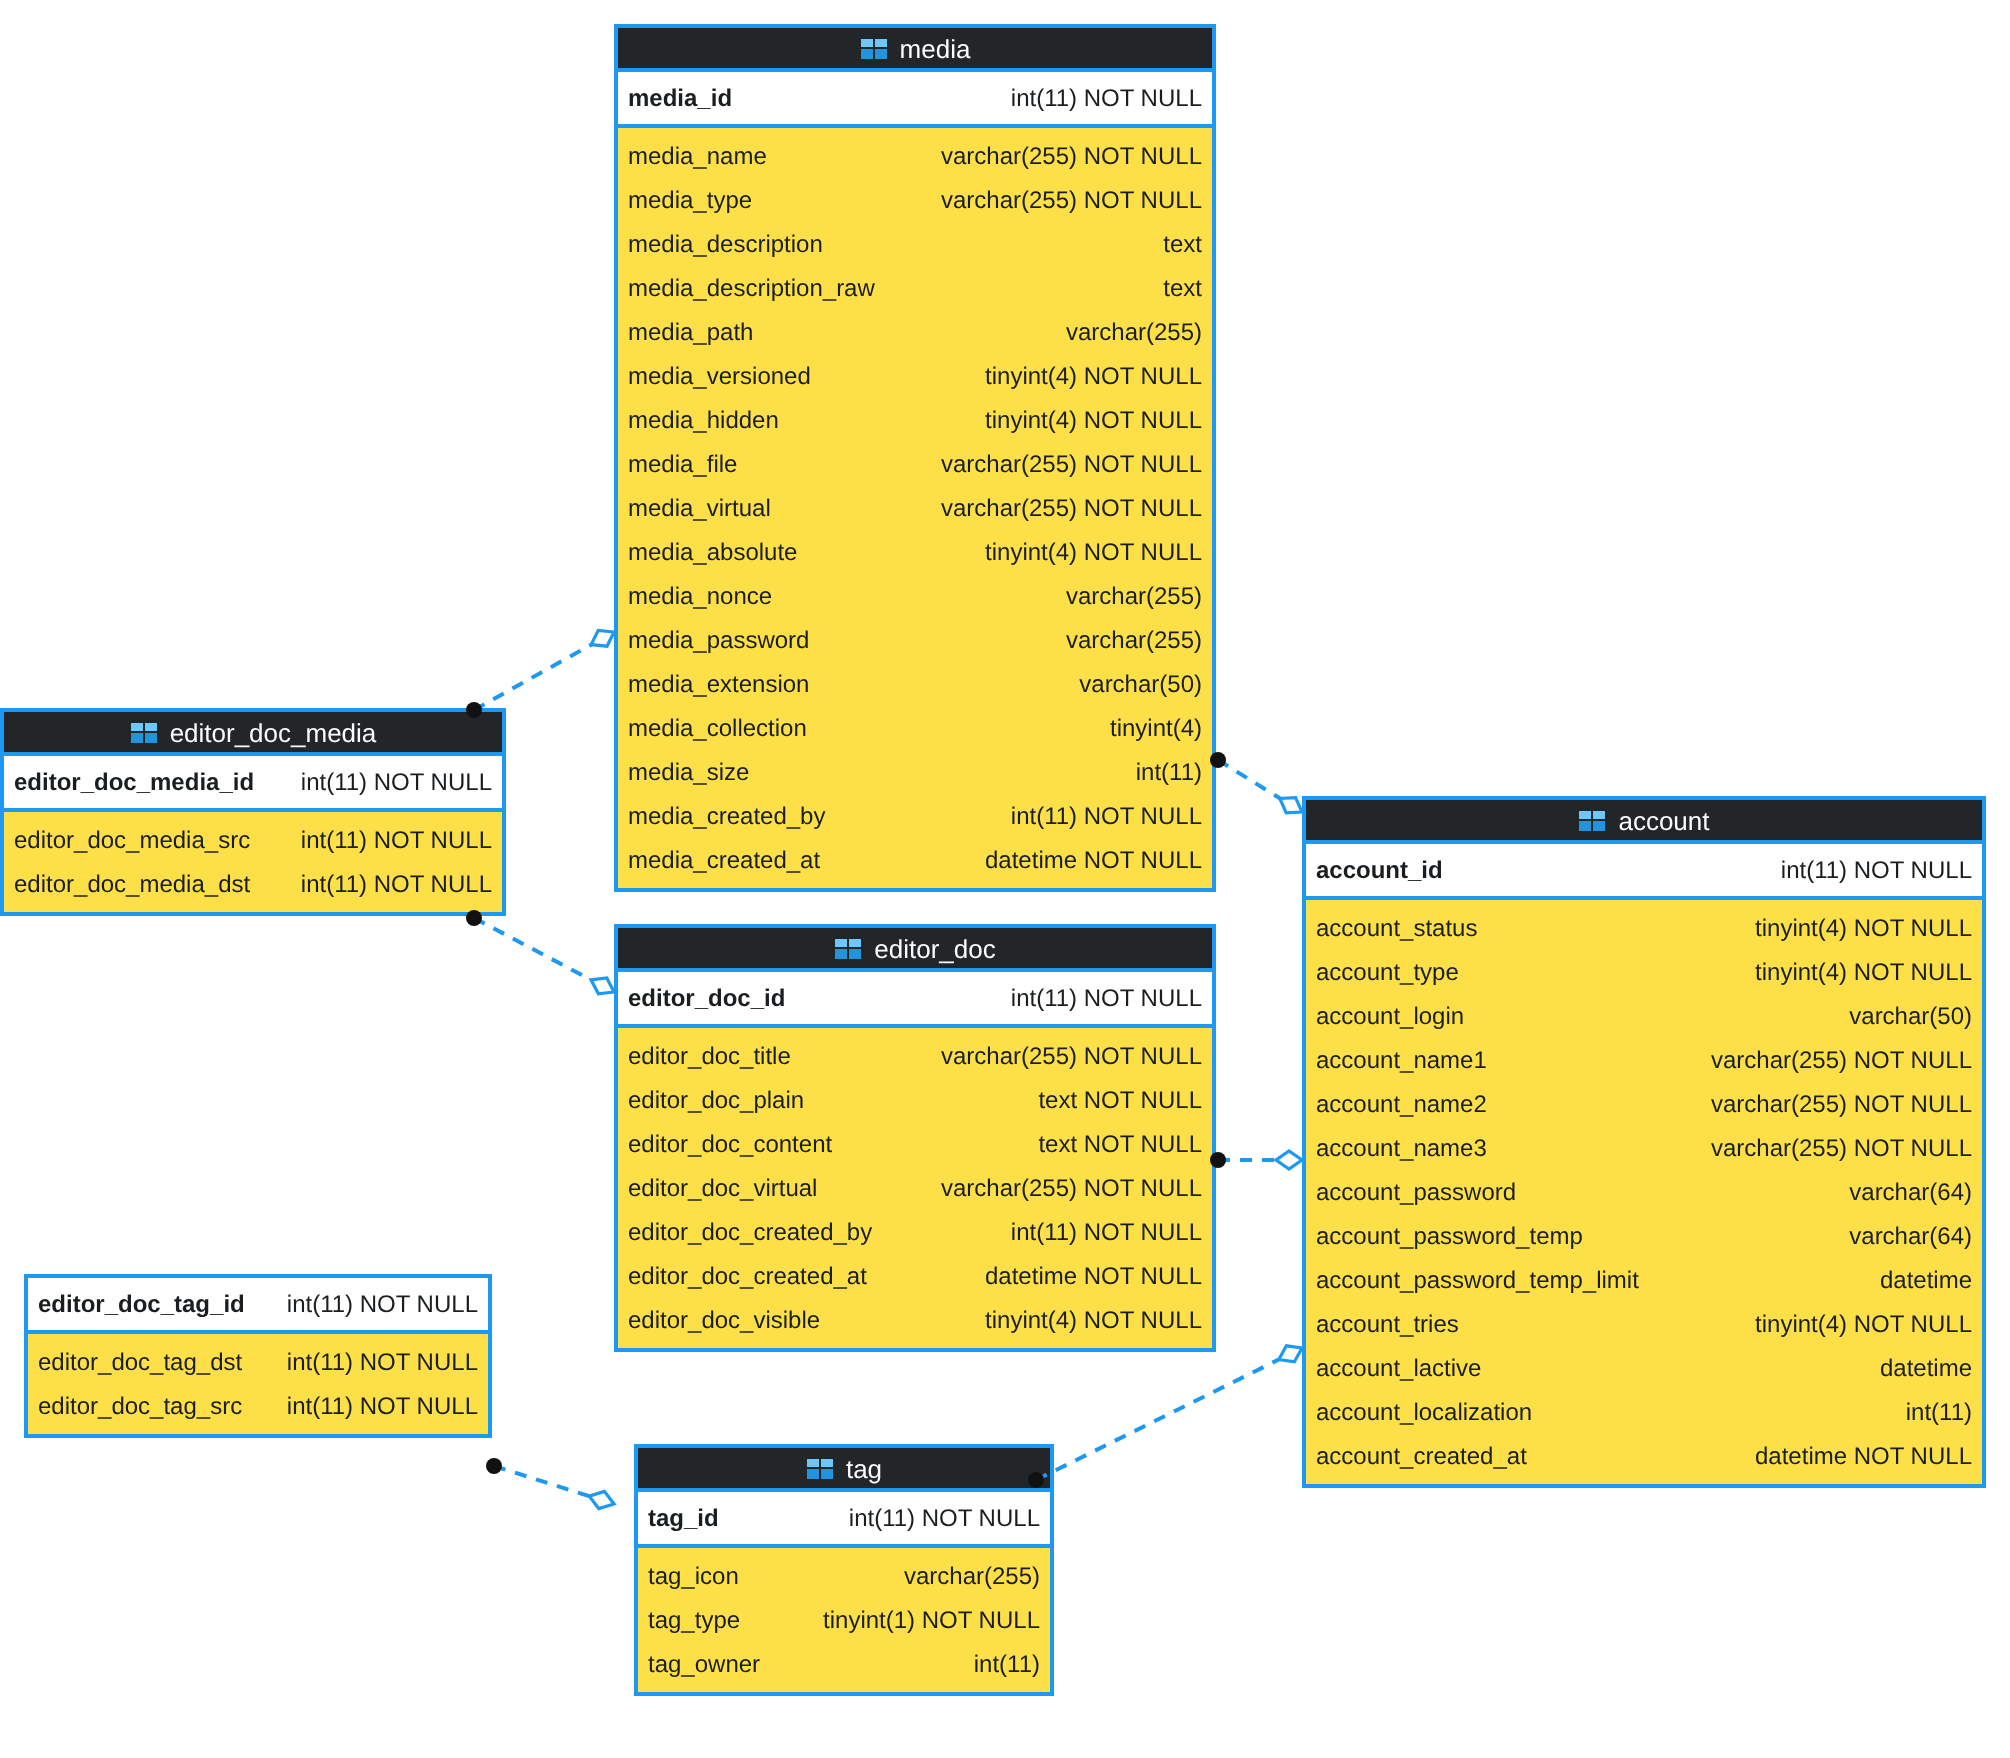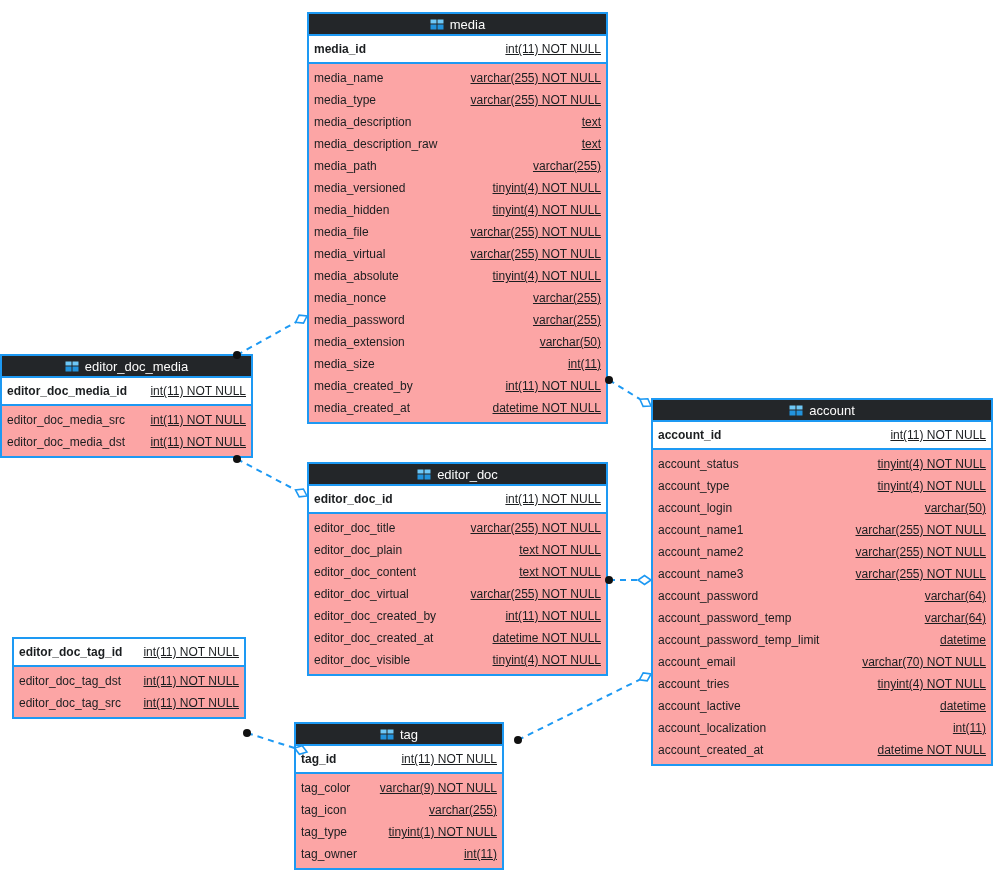--- a/index.html
+++ b/index.html
@@ -44,33 +44,33 @@
     border-bottom: 2px solid var(--accent);
     cursor: default;
     text-align: center;
   }
   .table-icon { display: inline-flex; align-items: center; }
   .section-pk {
     padding: 2px 0;
     border-bottom: 2px solid var(--accent);
     background: #ffffff;
   }
-  .section-cols { padding: 3px 0; background: #fca5a5; }
+  .section-cols { padding: 3px 0; background: #fde047; }
   .field-row {
     display: flex; justify-content: space-between; align-items: center;
     height: 22px;
     padding: 0 5px;
     gap: 6px;
     font-size: 12px;
     color: var(--row-text);
     white-space: nowrap;
   }
   .field-row.pk .col-name { font-weight: bold; }
   .col-name { text-align: right; }
-  .col-type { text-align: right; text-decoration: underline; }
+  .col-type { text-align: right; }
   .rel-line {
     stroke: var(--accent);
     stroke-width: 2;
     stroke-dasharray: 6 5;
     fill: none;
   }
   .rel-dot { fill: var(--dot); stroke: none; }
   .rel-diamond { fill: var(--diamond-fill); stroke: var(--accent); stroke-width: 1.6; }
 </style>
 </head>
@@ -174,20 +174,24 @@
   </div>
         <div class="field-row">
     <span class="col-name">media_password</span>
     <span class="col-type">varchar(255)</span>
   </div>
         <div class="field-row">
     <span class="col-name">media_extension</span>
     <span class="col-type">varchar(50)</span>
   </div>
         <div class="field-row">
+    <span class="col-name">media_collection</span>
+    <span class="col-type">tinyint(4)</span>
+  </div>
+        <div class="field-row">
     <span class="col-name">media_size</span>
     <span class="col-type">int(11)</span>
   </div>
         <div class="field-row">
     <span class="col-name">media_created_by</span>
     <span class="col-type">int(11) NOT NULL</span>
   </div>
         <div class="field-row">
     <span class="col-name">media_created_at</span>
     <span class="col-type">datetime NOT NULL</span>
@@ -283,43 +287,39 @@
         <div class="field-row">
     <span class="col-name">editor_doc_tag_dst</span>
     <span class="col-type">int(11) NOT NULL</span>
   </div>
         <div class="field-row">
     <span class="col-name">editor_doc_tag_src</span>
     <span class="col-type">int(11) NOT NULL</span>
   </div>
       </div>
   </div>
-    <div class="db-table" style="left: 294px; top: 722px; width: 210px;">
+    <div class="db-table" style="left: 317px; top: 722px; width: 210px;">
     <div class="table-header">
       <span class="table-icon">
         <svg width="14" height="11" viewBox="0 0 14 11">
           <rect x="0.5" y="0.5" width="6" height="4" fill="var(--icon-light)"></rect>
           <rect x="7.5" y="0.5" width="6" height="4" fill="var(--icon-light)"></rect>
           <rect x="0.5" y="5.5" width="6" height="5" fill="var(--icon-dark)"></rect>
           <rect x="7.5" y="5.5" width="6" height="5" fill="var(--icon-dark)"></rect>
         </svg>
       </span>
       <span class="table-title">tag</span>
     </div>
     <div class="section-pk">
         <div class="field-row pk">
     <span class="col-name">tag_id</span>
     <span class="col-type">int(11) NOT NULL</span>
   </div>
       </div>
     <div class="section-cols">
-        <div class="field-row">
-    <span class="col-name">tag_color</span>
-    <span class="col-type">varchar(9) NOT NULL</span>
-  </div>
         <div class="field-row">
     <span class="col-name">tag_icon</span>
     <span class="col-type">varchar(255)</span>
   </div>
         <div class="field-row">
     <span class="col-name">tag_type</span>
     <span class="col-type">tinyint(1) NOT NULL</span>
   </div>
         <div class="field-row">
     <span class="col-name">tag_owner</span>
@@ -376,24 +376,20 @@
   </div>
         <div class="field-row">
     <span class="col-name">account_password_temp</span>
     <span class="col-type">varchar(64)</span>
   </div>
         <div class="field-row">
     <span class="col-name">account_password_temp_limit</span>
     <span class="col-type">datetime</span>
   </div>
         <div class="field-row">
-    <span class="col-name">account_email</span>
-    <span class="col-type">varchar(70) NOT NULL</span>
-  </div>
-        <div class="field-row">
     <span class="col-name">account_tries</span>
     <span class="col-type">tinyint(4) NOT NULL</span>
   </div>
         <div class="field-row">
     <span class="col-name">account_lactive</span>
     <span class="col-type">datetime</span>
   </div>
         <div class="field-row">
     <span class="col-name">account_localization</span>
     <span class="col-type">int(11)</span>

